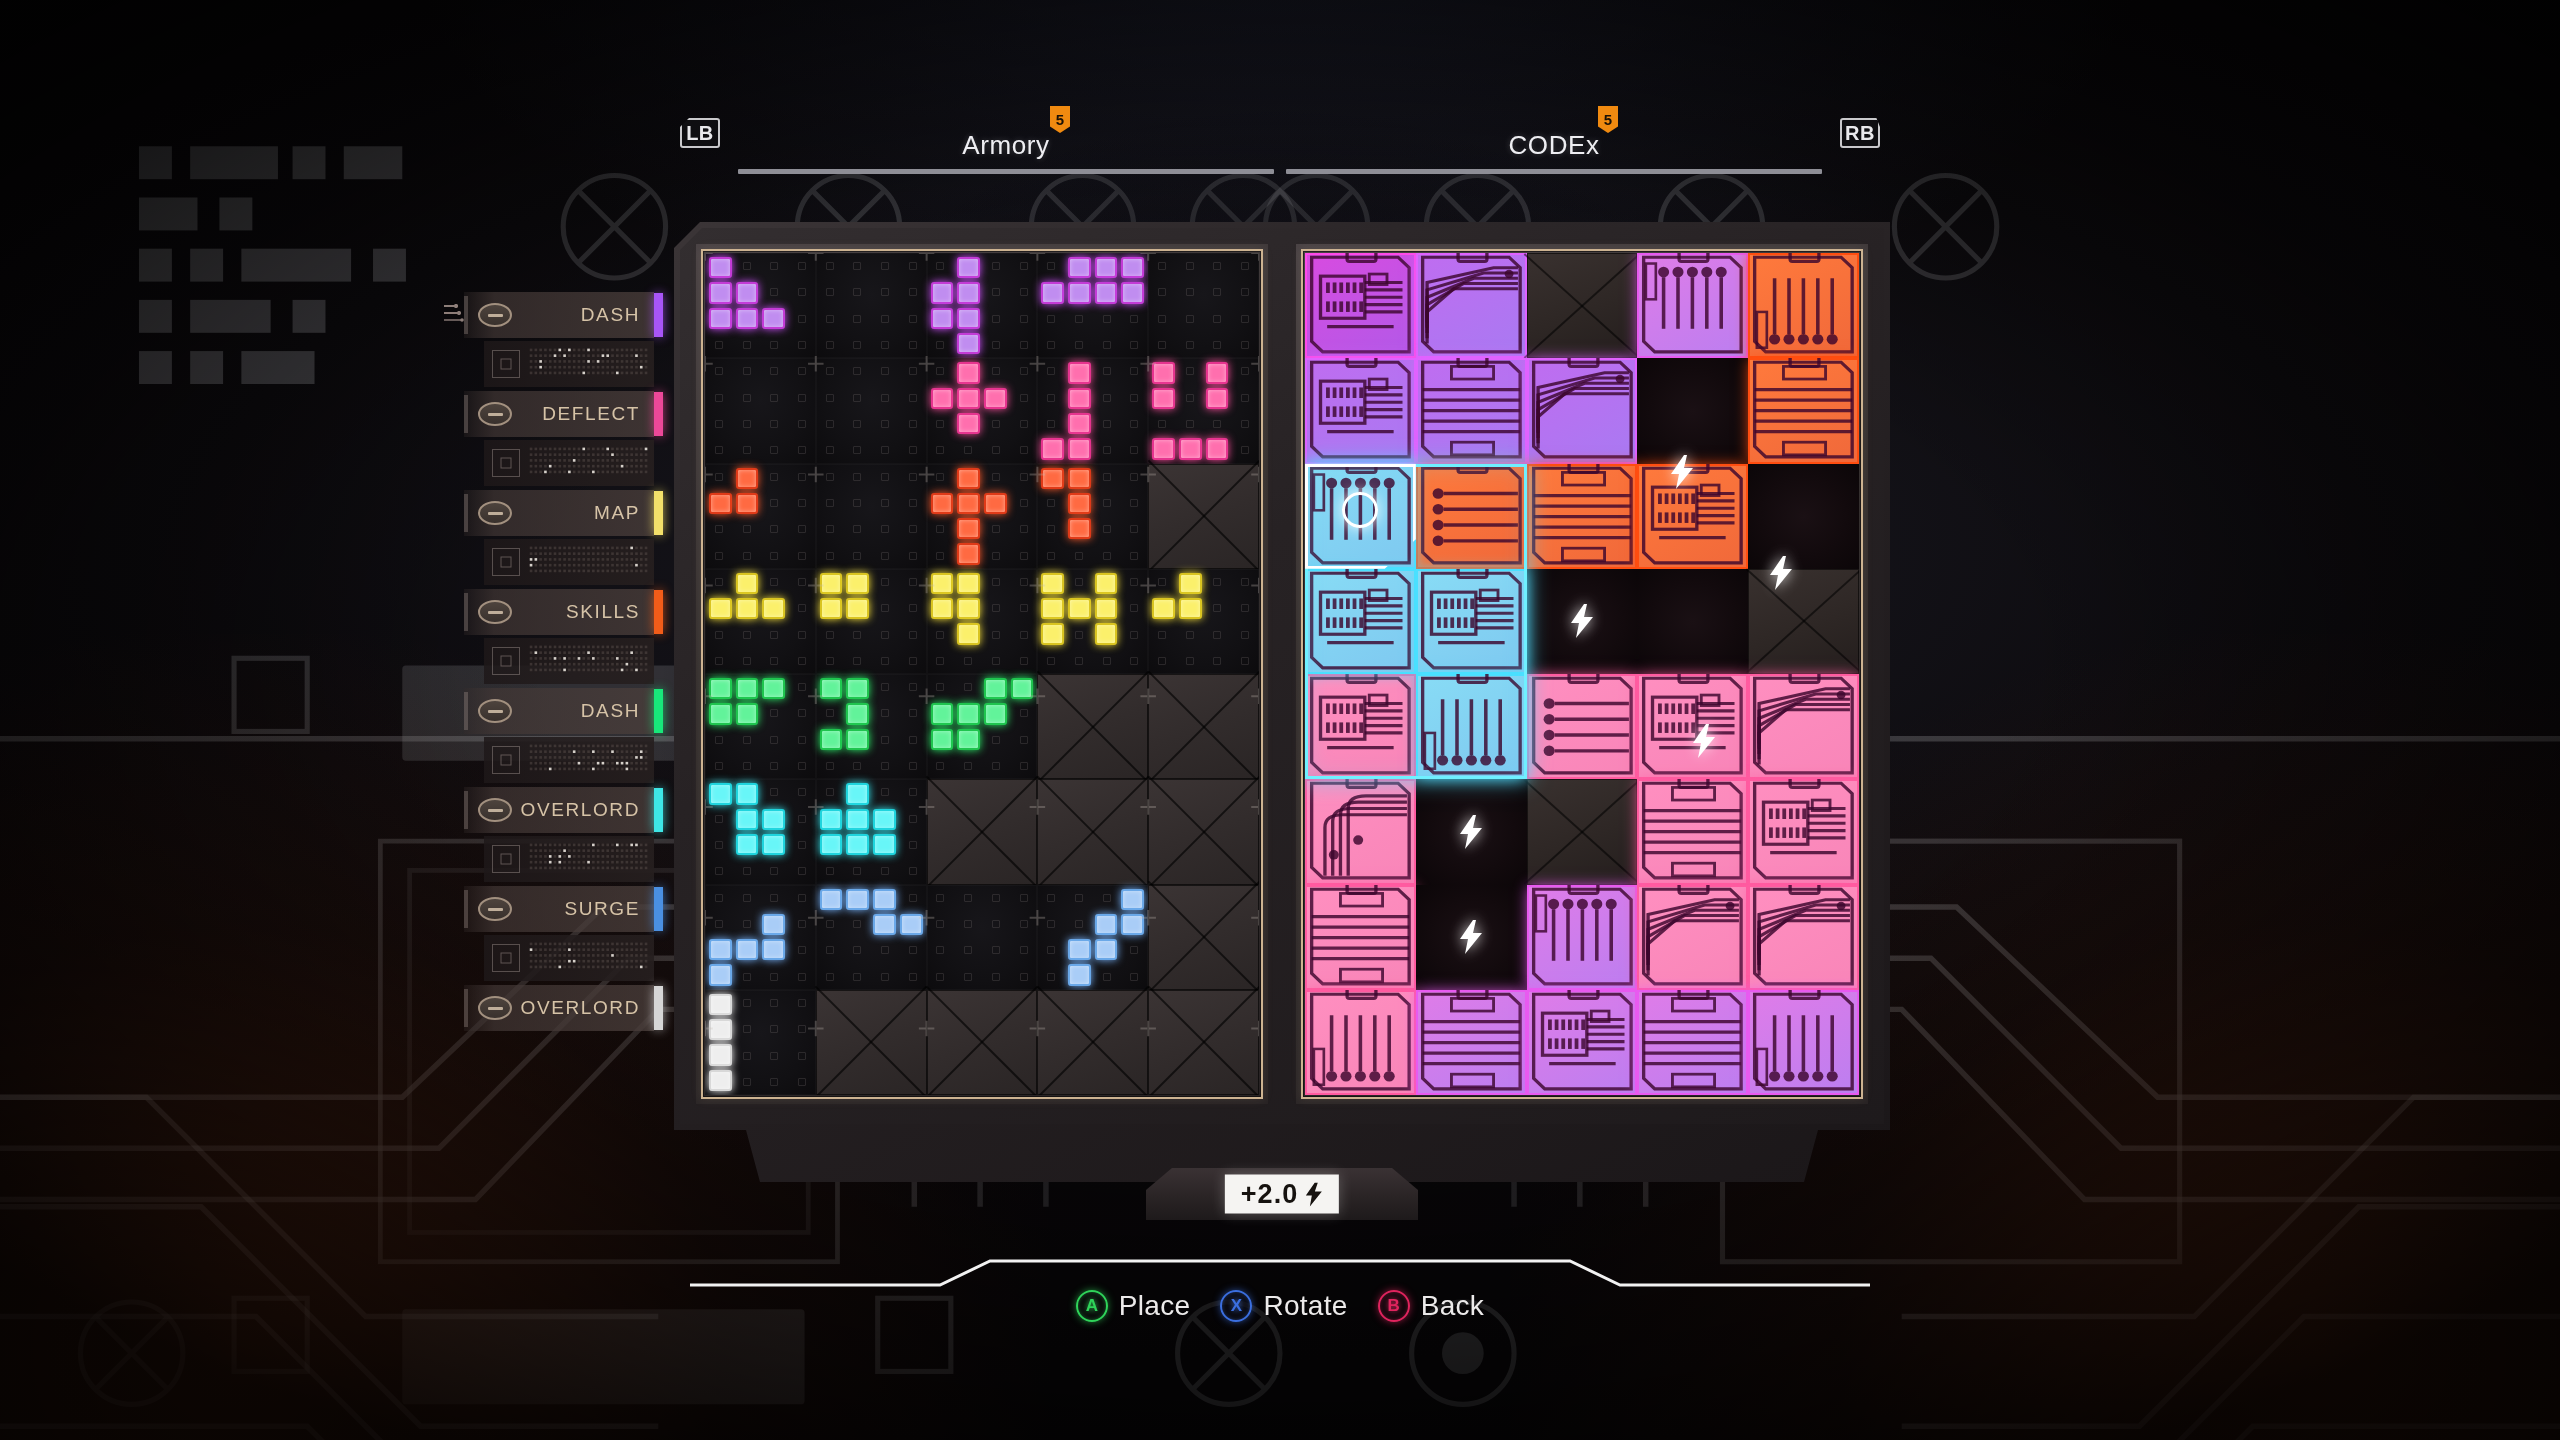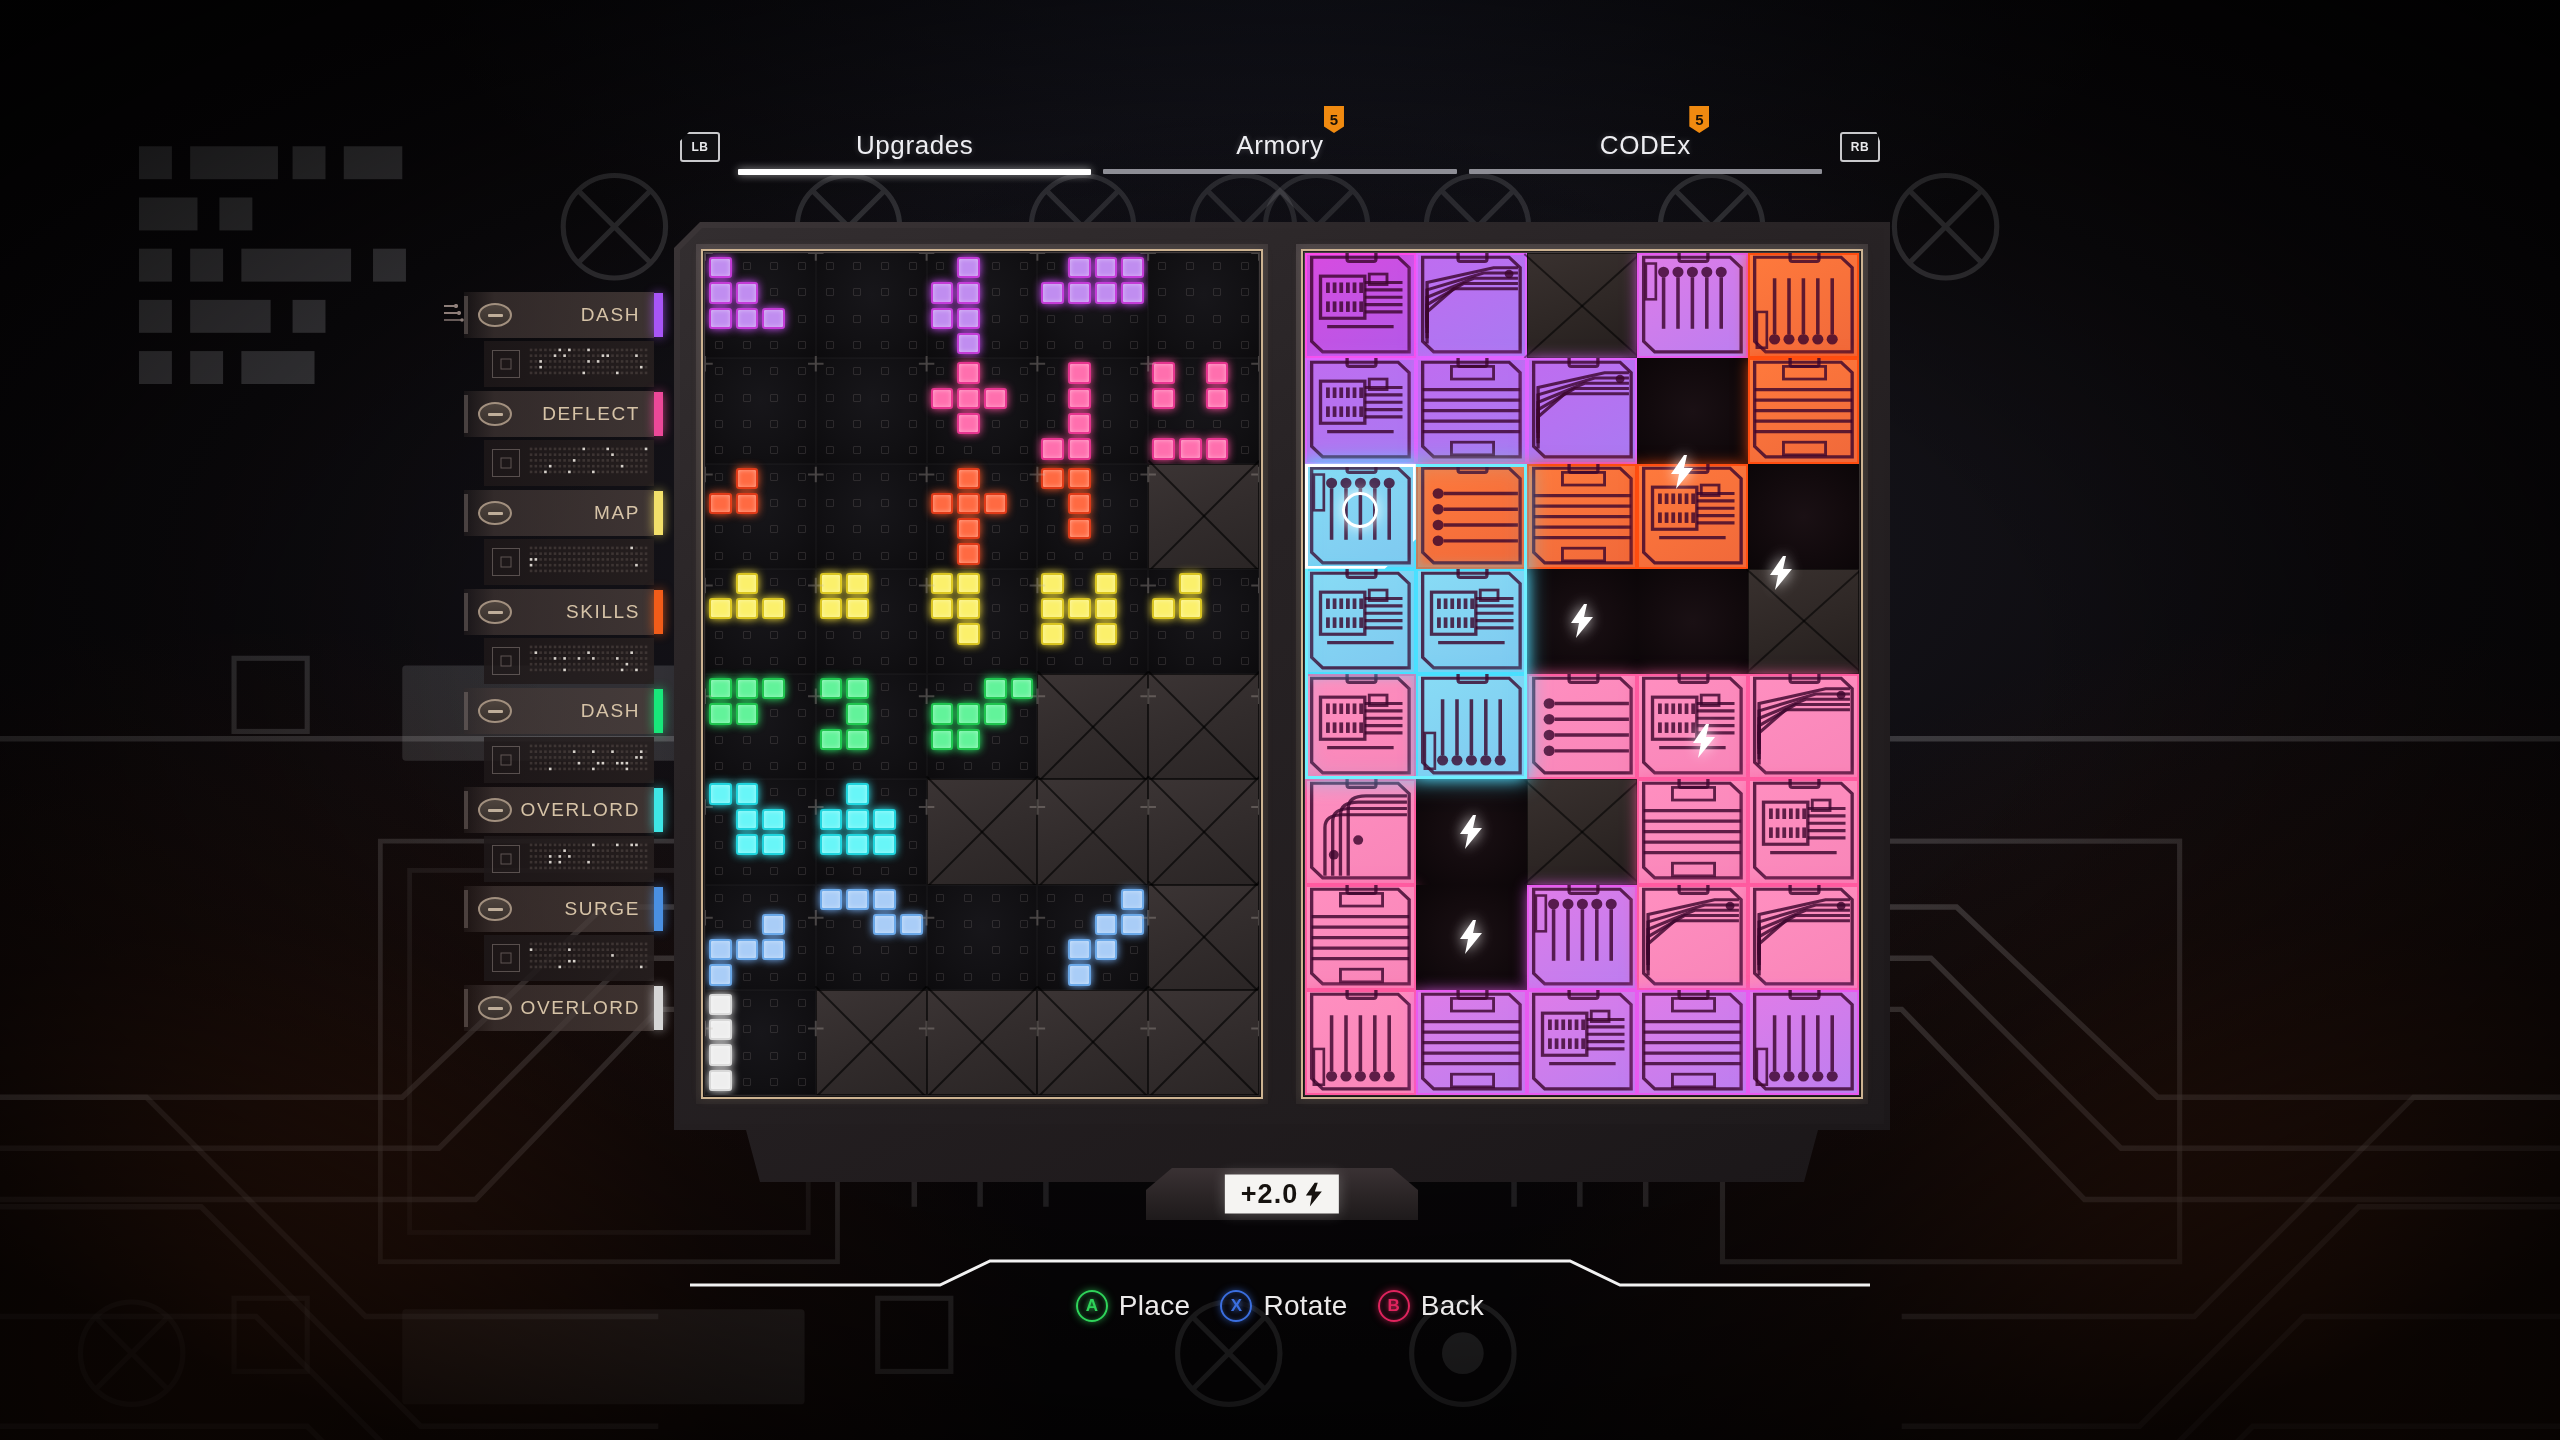--- a/index.html
+++ b/index.html
@@ -40,23 +40,23 @@
     position:absolute; left:24%; top:4%; width:52%; height:94%;
     background:radial-gradient(ellipse 60% 60% at 50% 50%, rgba(6,5,7,.80) 0%, rgba(8,6,9,.55) 50%, transparent 78%);
   }
 
   
   #tabbar {
     position:absolute; left:680px; top:118px; width:1200px; height:56px;
     display:flex; align-items:flex-start; justify-content:center;
   }
   .bumper {
-    width:40px; height:30px; margin-top:14px;
+    width:40px; height:30px; 
     border:2px solid #c9c9cc; border-radius:3px;
-    color:#e9e9ec; font-size:12px; font-weight:700; letter-spacing:.5px;
+    color:#e9e9ec; font-size:20px; font-weight:700; letter-spacing:.5px;
     display:flex; align-items:center; justify-content:center;
     background:rgba(20,20,24,.55);
   }
   .bumper.lb { clip-path:polygon(9px 0,100% 0,100% 100%,0 100%,0 9px); }
   .bumper.rb { clip-path:polygon(0 0,91% 0,100% 9px,100% 100%,0 100%); }
   .tabs { display:flex; flex:1; padding:0 12px; }
   .tab {
     flex:1; position:relative; display:flex; flex-direction:column;
     align-items:center; cursor:pointer; padding:0 6px;
   }
@@ -404,24 +404,20 @@
 
   <div class="bg-warm-l"></div>
   <div class="bg-warm-r"></div>
   <div class="bg-dim-center"></div>
   <div class="bg-vign"></div>
 </div>
 
 <div id="tabbar">
   <div class="bumper lb">LB</div>
   <div class="tabs" id="tabs-host">
-      <div class="tab active">
-        <div class="tab-label">Upgrades</div>
-        <div class="tab-underline"></div>
-      </div>
       <div class="tab">
         <div class="tab-label">Armory</div>
         <div class="tab-badge">5</div>
         <div class="tab-underline"></div>
       </div>
       <div class="tab">
         <div class="tab-label">CODEx</div>
         <div class="tab-badge">5</div>
         <div class="tab-underline"></div>
       </div>

